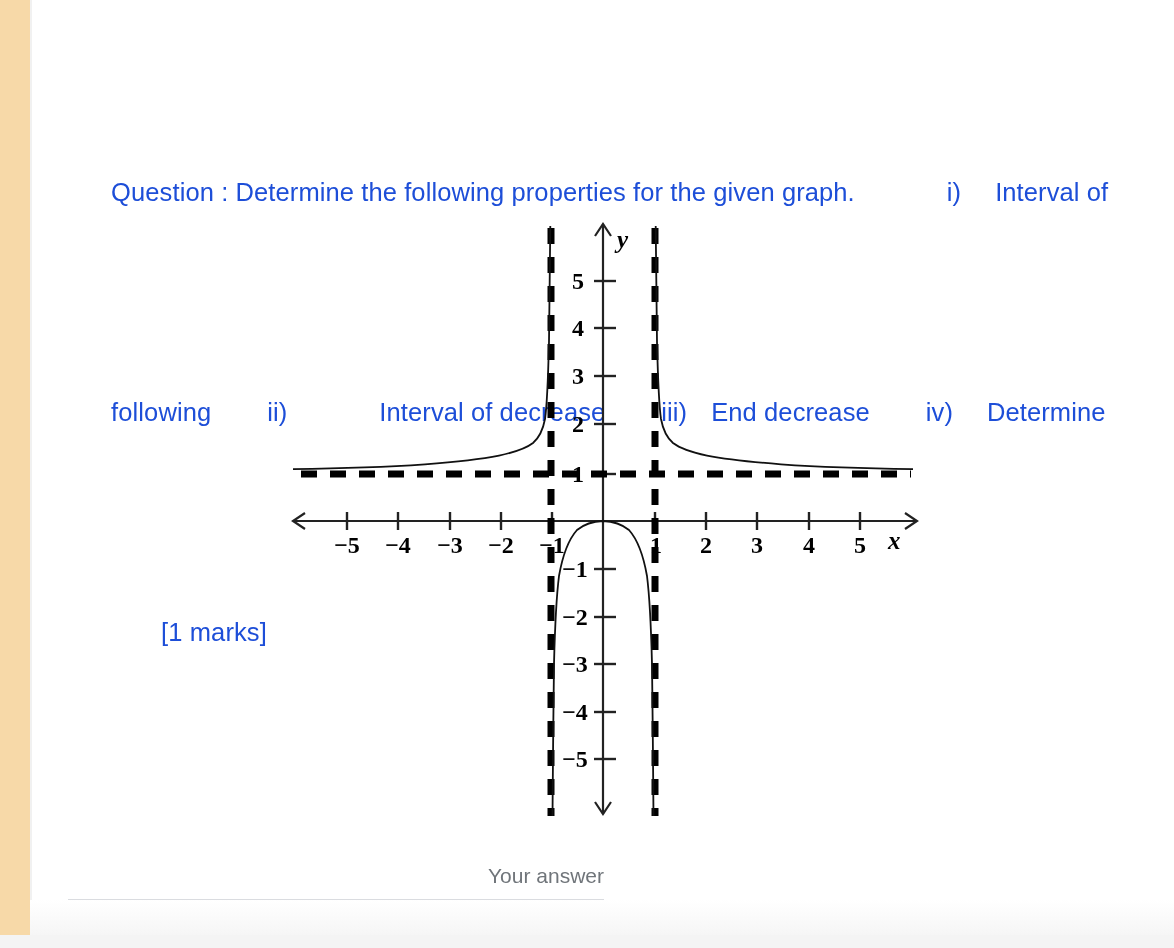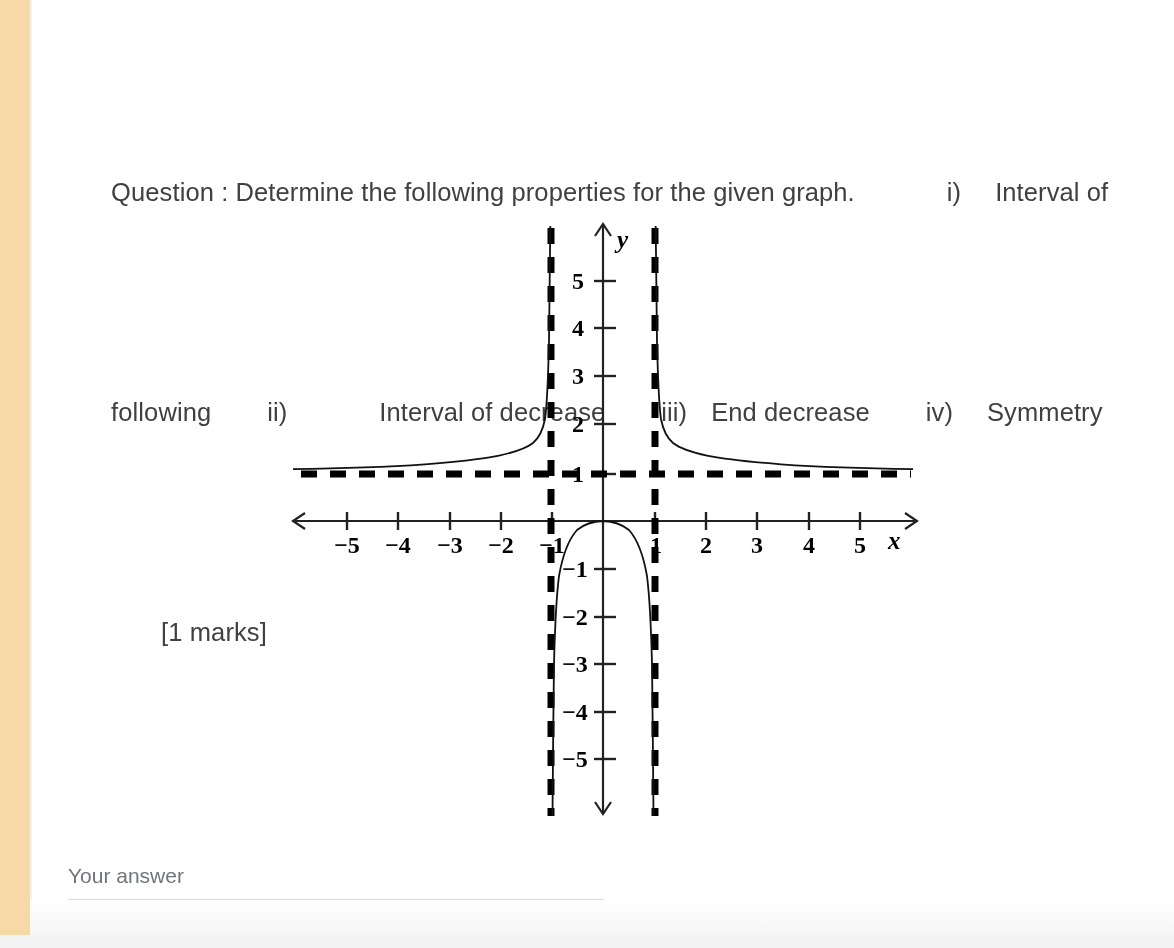--- a/index.html
+++ b/index.html
@@ -52,21 +52,21 @@
     height: 13px;
     background: #f4f4f4;
   }
 
   
   #question-block {
     position: absolute;
     left: 68px;
     top: 38px;
     width: 1060px;
-    color: #404040;
+    color: #1d4ed8;
     font-size: 25.5px;
     line-height: 44px;
     letter-spacing: 0.1px;
     white-space: pre;
   }
   #question-block .qline { display: block; }
   .gap-lg { display: inline-block; width: 92px; }
   .gap-md { display: inline-block; width: 56px; }
   .gap-sm { display: inline-block; width: 34px; }
   .gap-xs { display: inline-block; width: 24px; }
@@ -81,20 +81,21 @@
     height: 615px;
   }
   #graph-svg { display: block; }
 
   
   #answer-area {
     position: absolute;
     left: 68px;
     top: 862px;
     width: 536px;
+    text-align: right;
   }
   #answer-placeholder {
     color: #70757a;
     font-size: 21px;
     line-height: 28px;
     padding-bottom: 9px;
   }
   #answer-underline {
     width: 536px;
     height: 1px;
@@ -107,21 +108,21 @@
 <div id="page">
 
   <div id="accent-stripe"></div>
   <div id="stripe-divider"></div>
 
   <div id="question-block">
     <span class="qline">
       <span>Question : Determine the following properties for the given graph.</span><span class="gap-lg"></span><span>i)</span><span class="gap-sm"></span><span>Interval of</span>
     </span>
     <span class="qline">
-      <span>following</span><span class="gap-md"></span><span>ii)</span><span class="gap-lg"></span><span>Interval of decrease</span><span class="gap-md"></span><span>iii)</span><span class="gap-xs"></span><span>End decrease</span><span class="gap-md"></span><span>iv)</span><span class="gap-sm"></span><span>Symmetry</span>
+      <span>following</span><span class="gap-md"></span><span>ii)</span><span class="gap-lg"></span><span>Interval of decrease</span><span class="gap-md"></span><span>iii)</span><span class="gap-xs"></span><span>End decrease</span><span class="gap-md"></span><span>iv)</span><span class="gap-sm"></span><span>Determine</span>
     </span>
     <span class="qline">
       <span class="indent-marks"></span><span>[1 marks]</span>
     </span>
   </div>
 
   <div id="graph-figure">
     <svg id="graph-svg" width="660" height="615" viewBox="0 0 660 615">
 
       <g stroke="#222" stroke-width="2.2" fill="none">

